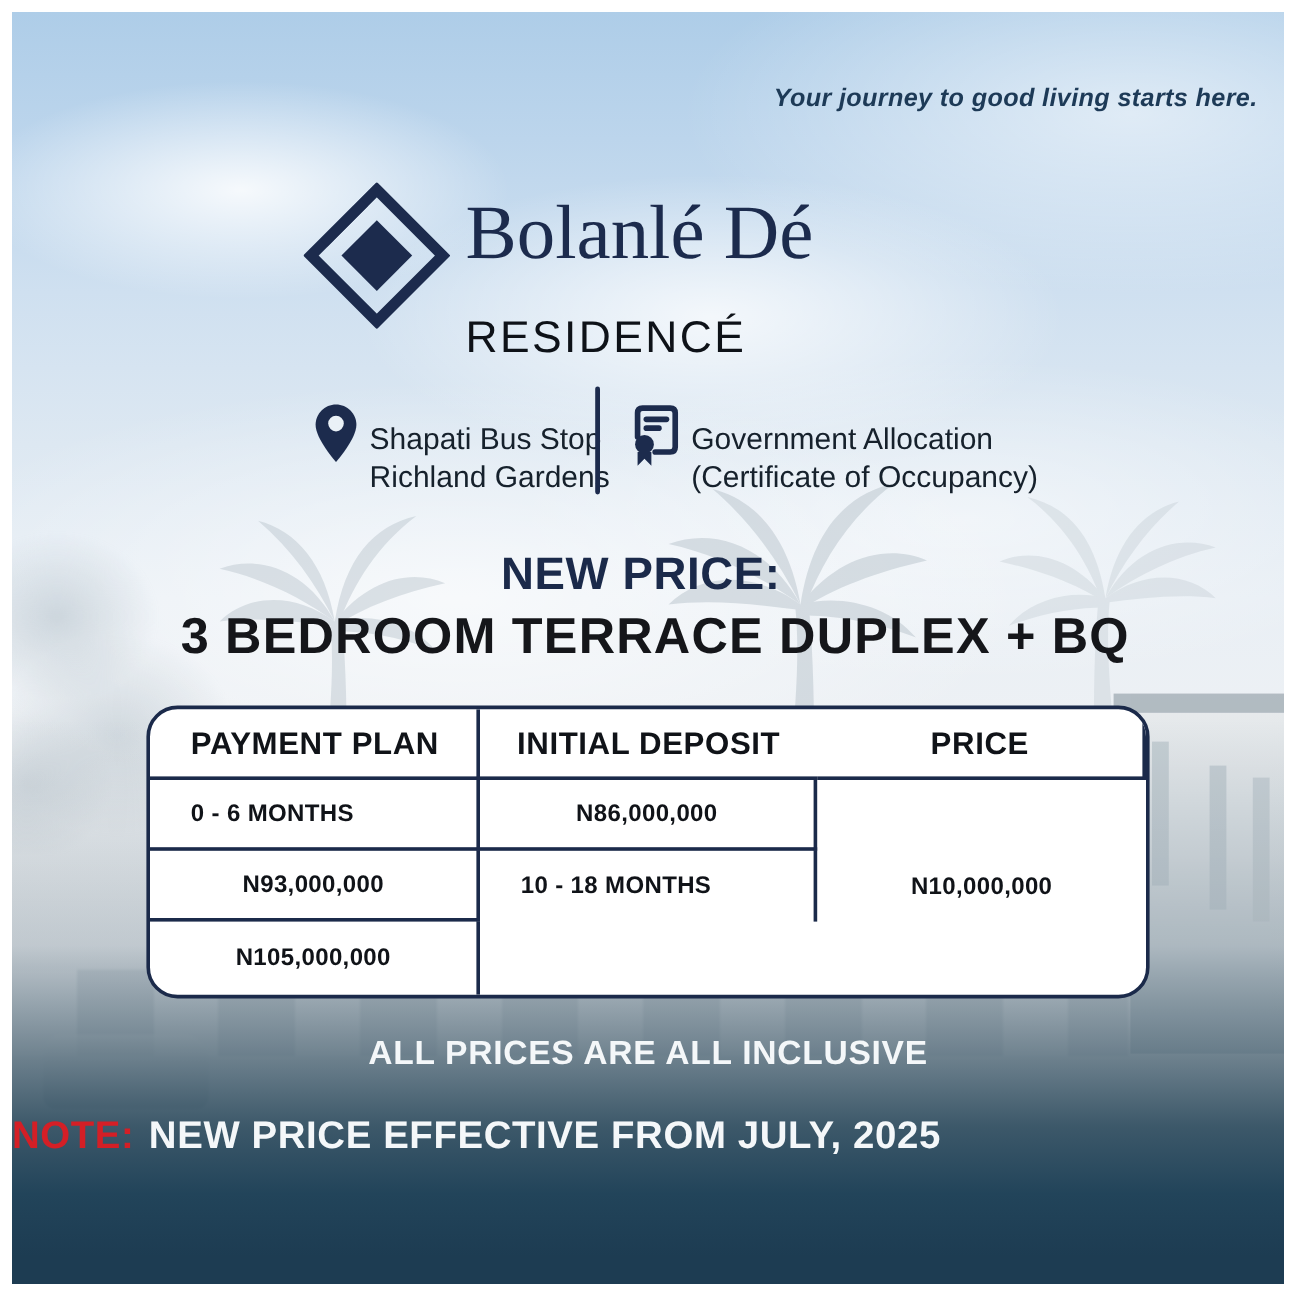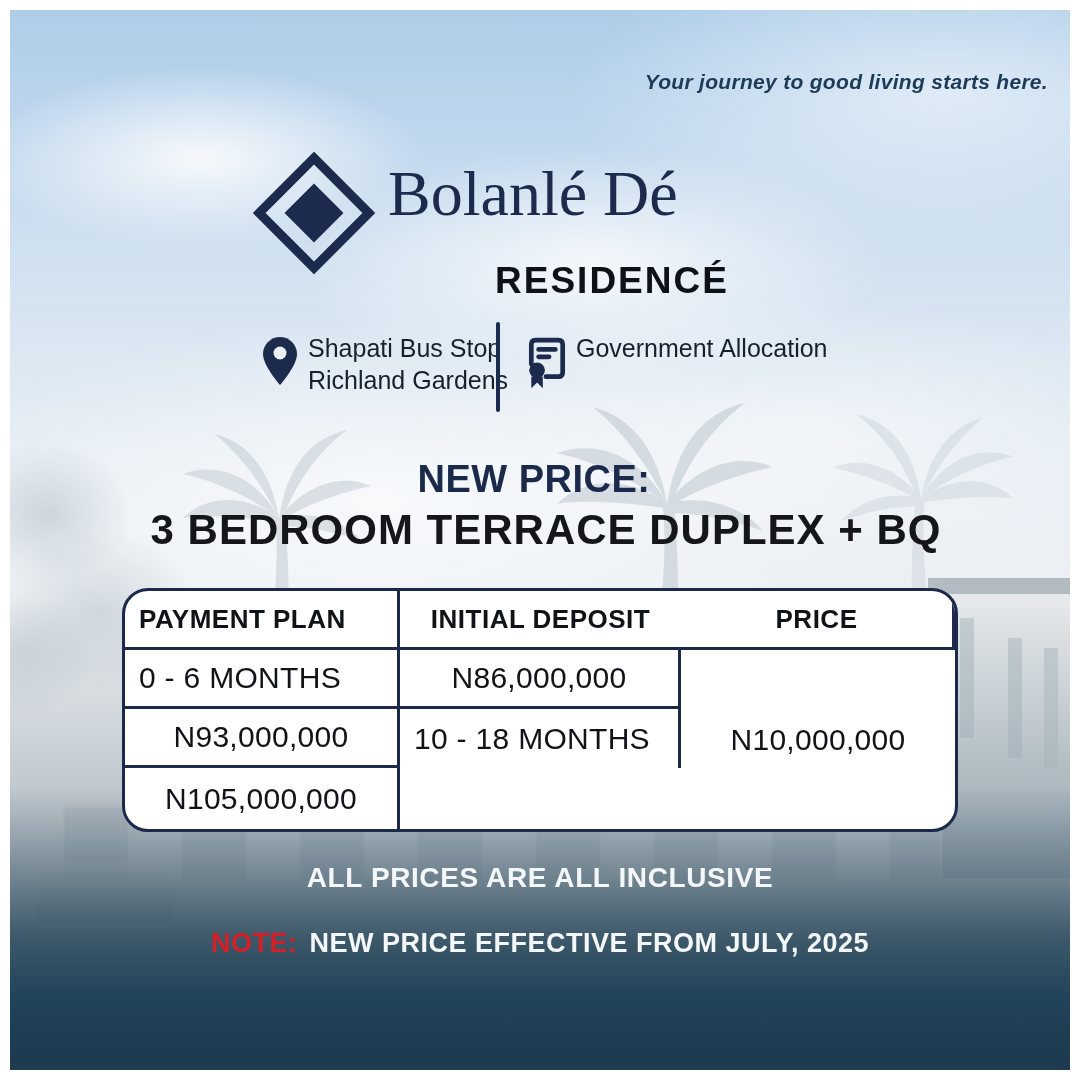--- a/index.html
+++ b/index.html
@@ -81,24 +81,24 @@
     color: #1d3a57; letter-spacing: 0.3px; margin-top: 12px;
   }
   .logo-mark { position: absolute; left: 243px; top: 142px; width: 122px; height: 122px; }
   .brand-name {
     position: absolute; left: 378px; top: 152px;
     font-family: "Liberation Serif", serif;
     font-size: 64px; line-height: 1; color: #1c2b4d; white-space: nowrap;
   }
   .brand-sub {
     position: absolute; left: 378px; top: 250px; width: 448px;
-    text-align: center; font-size: 37px; font-weight: 700;
+    text-align: left; font-size: 37px; font-weight: 400;
     letter-spacing: 2px; color: #0e1218;
   }
-  .info-text { font-size: 25px; line-height: 32px; color: #16212c; font-weight: 500; }
+  .info-text { font-size: 25px; line-height: 32px; color: #16212c; font-weight: 500; margin-top: 18px; }
   .loc-icon { position: absolute; left: 252px; top: 326px; width: 36px; height: 50px; }
   .loc-text { position: absolute; left: 298px; top: 322px; }
   .info-divider {
     position: absolute; left: 486px; top: 312px; width: 4px; height: 90px;
     background: #1c2b4d; border-radius: 2px;
   }
   .cert-icon { position: absolute; left: 514px; top: 324px; width: 46px; height: 56px; }
   .alloc-text { position: absolute; left: 566px; top: 322px; }
   .offer-heading {
     position: absolute; left: 0; right: 12px; top: 448px; text-align: center;
@@ -112,36 +112,36 @@
   .price-table {
     position: absolute; left: 112px; top: 578px; width: 836px; height: 244px;
     background: #ffffff; border: 3px solid #1b2a4a; border-radius: 26px;
     overflow: hidden; box-sizing: border-box;
     display: grid;
     grid-template-columns: 275px 281px 1fr;
     grid-template-rows: 59px 59px 59px 1fr;
   }
   .cell {
     display: flex; align-items: center; justify-content: center;
-    font-weight: 400; color: #101318; font-size: 30px; letter-spacing: 0.3px;
+    font-weight: 700; color: #101318; font-size: 20px; letter-spacing: 0.3px;
     box-sizing: border-box;
   }
-  .cell.left { justify-content: flex-start; padding-left: 14px; }
+  .cell.left { justify-content: flex-start; padding-left: 34px; }
   .cell.bR { border-right: 3px solid #1b2a4a; }
   .cell.bB { border-bottom: 3px solid #1b2a4a; }
   .cell.head { font-size: 26px; font-weight: 800; letter-spacing: 0.5px; }
   .cell.merged { grid-column: 3; grid-row: 2 / 5; }
   
   .inclusive {
     position: absolute; left: 0; right: 0; top: 852px; text-align: center;
     color: #f4f7f9; font-size: 28px; font-weight: 700; letter-spacing: 0.6px;
   }
   .note-line {
-    position: absolute; left: 0; right: 0; top: 918px; text-align: center;
-    font-size: 27px; font-weight: 800; letter-spacing: 0.5px;
+    position: absolute; left: 0; right: 0; top: 918px; text-align: left;
+    font-size: 32px; font-weight: 800; letter-spacing: 0.5px;
   }
   .note-label { color: #d41f26; margin-right: 12px; }
   .note-text { color: #f4f7f9; }
 </style>
 </head>
 <body>
 
 <div class="canvas">
 
   <div class="clouds"></div>
@@ -200,20 +200,21 @@
 
     <svg class="cert-icon" viewBox="0 0 44 52">
       <path d="M7,28 L7,9 Q7,5 11,5 L33,5 Q37,5 37,9 L37,36 Q37,40 33,40 L21,40" fill="none" stroke="#1c2b4d" stroke-width="4.5" stroke-linecap="round"></path>
       <line x1="14" y1="14" x2="30" y2="14" stroke="#1c2b4d" stroke-width="4.5" stroke-linecap="round"></line>
       <line x1="14" y1="21" x2="24" y2="21" stroke="#1c2b4d" stroke-width="4.5" stroke-linecap="round"></line>
       <circle cx="12.5" cy="34" r="7.5" fill="#1c2b4d"></circle>
       <path d="M7,40 L7,51 L12.5,45.5 L18,51 L18,40 Z" fill="#1c2b4d"></path>
     </svg>
     <div class="alloc-text info-text">
       <div>Government Allocation</div>
+      <div>(Certificate of Occupancy)</div>
     </div>
 
     <div class="offer-heading">NEW PRICE:</div>
     <div class="offer-property">3 BEDROOM TERRACE DUPLEX + BQ</div>
 
     <div class="price-table">
       <div class="cell head left bR bB">PAYMENT PLAN</div>
       <div class="cell head bB">INITIAL DEPOSIT</div>
       <div class="cell head bR bB">PRICE</div>
 

